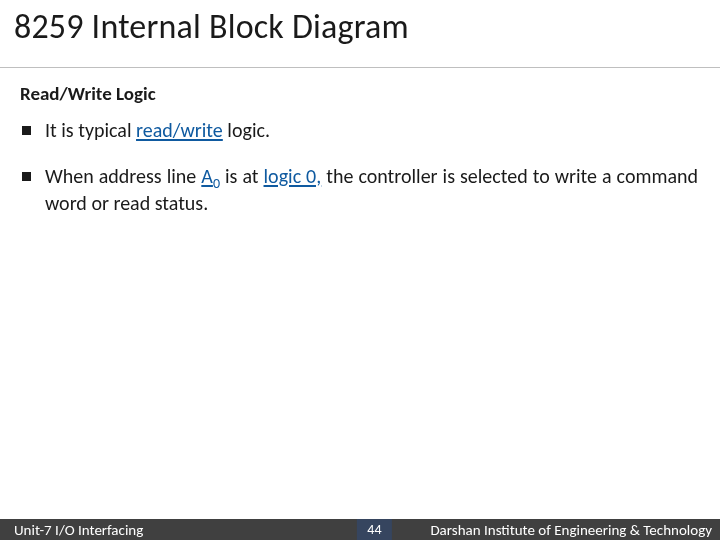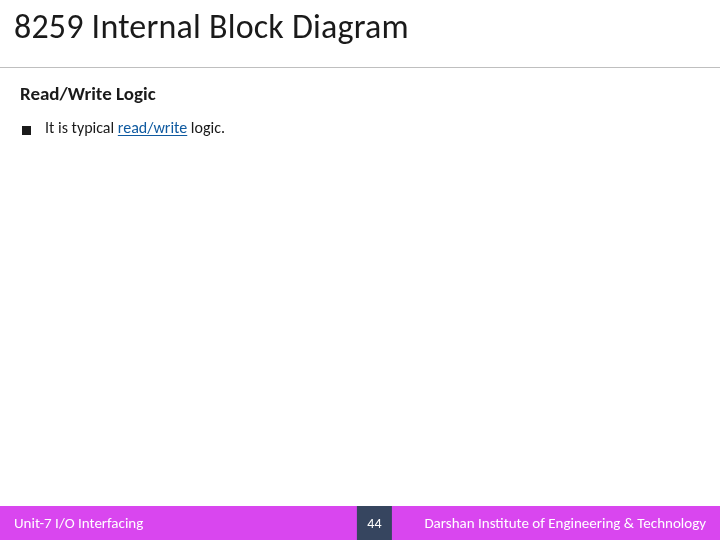--- a/index.html
+++ b/index.html
@@ -4,27 +4,27 @@
 <style>
   * { margin: 0; padding: 0; box-sizing: border-box; }
   html, body { width: 720px; height: 540px; font-family: Calibri, "Segoe UI", Arial, sans-serif; background: #fff; color: #1a1a1a; }
   .slide { position: relative; width: 720px; height: 540px; }
   .title-wrap { padding: 6px 14px 20px 14px; border-bottom: 1px solid #bfbfbf; }
   .title { font-size: 34px; font-weight: 400; letter-spacing: 0.2px; color: #1a1a1a; }
   .subtitle { font-size: 19px; font-weight: 700; padding: 14px 8px 8px 20px; }
   .bullets { padding: 4px 22px 0 22px; }
   .bullet { display: flex; align-items: flex-start; margin-bottom: 18px; }
   .bullet .marker { width: 9px; height: 9px; background: #1a1a1a; margin-top: 9px; margin-right: 14px; flex-shrink: 0; }
-  .bullet-text { font-size: 16px; line-height: 1.38; text-align: justify; flex: 1; }
+  .bullet-text { font-size: 20px; line-height: 1.38; text-align: justify; flex: 1; }
   .link { color: #0f5aa0; text-decoration: underline; text-underline-offset: 2px; }
   sub { font-size: 0.7em; vertical-align: sub; line-height: 0; }
-  .footer { position: absolute; left: 0; bottom: 0; width: 100%; height: 34px; background: #d946ef; color: #fff; display: flex; align-items: center; font-size: 15px; }
+  .footer { position: absolute; left: 0; bottom: 0; width: 100%; height: 21px; background: #404040; color: #fff; display: flex; align-items: center; font-size: 15px; }
   .footer-left { padding-left: 14px; flex: 0 0 auto; }
   .footer-page-wrap { flex: 0 0 auto; position: absolute; left: 52%; transform: translateX(-50%); background: #36455f; padding: 8px 10px; height: 100%; display: flex; align-items: center; font-weight: 400; font-size: 14px; }
-  .footer-right { position: absolute; right: 14px; }
+  .footer-right { position: absolute; right: 8px; }
 </style>
 </head>
 <body>
 
 <div class="slide">
 
   <div class="title-wrap">
     <h1 class="title">8259 Internal Block Diagram</h1>
   </div>
 
@@ -32,20 +32,26 @@
 
   <ul class="bullets">
 
     <li class="bullet">
       <span class="marker"></span>
       <span class="bullet-text">
         <span>It is typical </span><span class="link">read/write</span><span> logic.</span>
       </span>
     </li>
 
+    <li class="bullet">
+      <span class="marker"></span>
+      <span class="bullet-text">
+        <span>When address line </span><span class="link"><span>A</span><sub>0</sub></span><span> is at </span><span class="link">logic 0,</span><span> the controller is selected to write a command word or read status.</span>
+      </span>
+    </li>
 
 
   </ul>
 
   <div class="footer">
     <span class="footer-left">Unit-7 I/O Interfacing</span>
     <span class="footer-page-wrap">
         <span>44</span>
       </span>
     <span class="footer-right">Darshan Institute of Engineering &amp; Technology</span>

